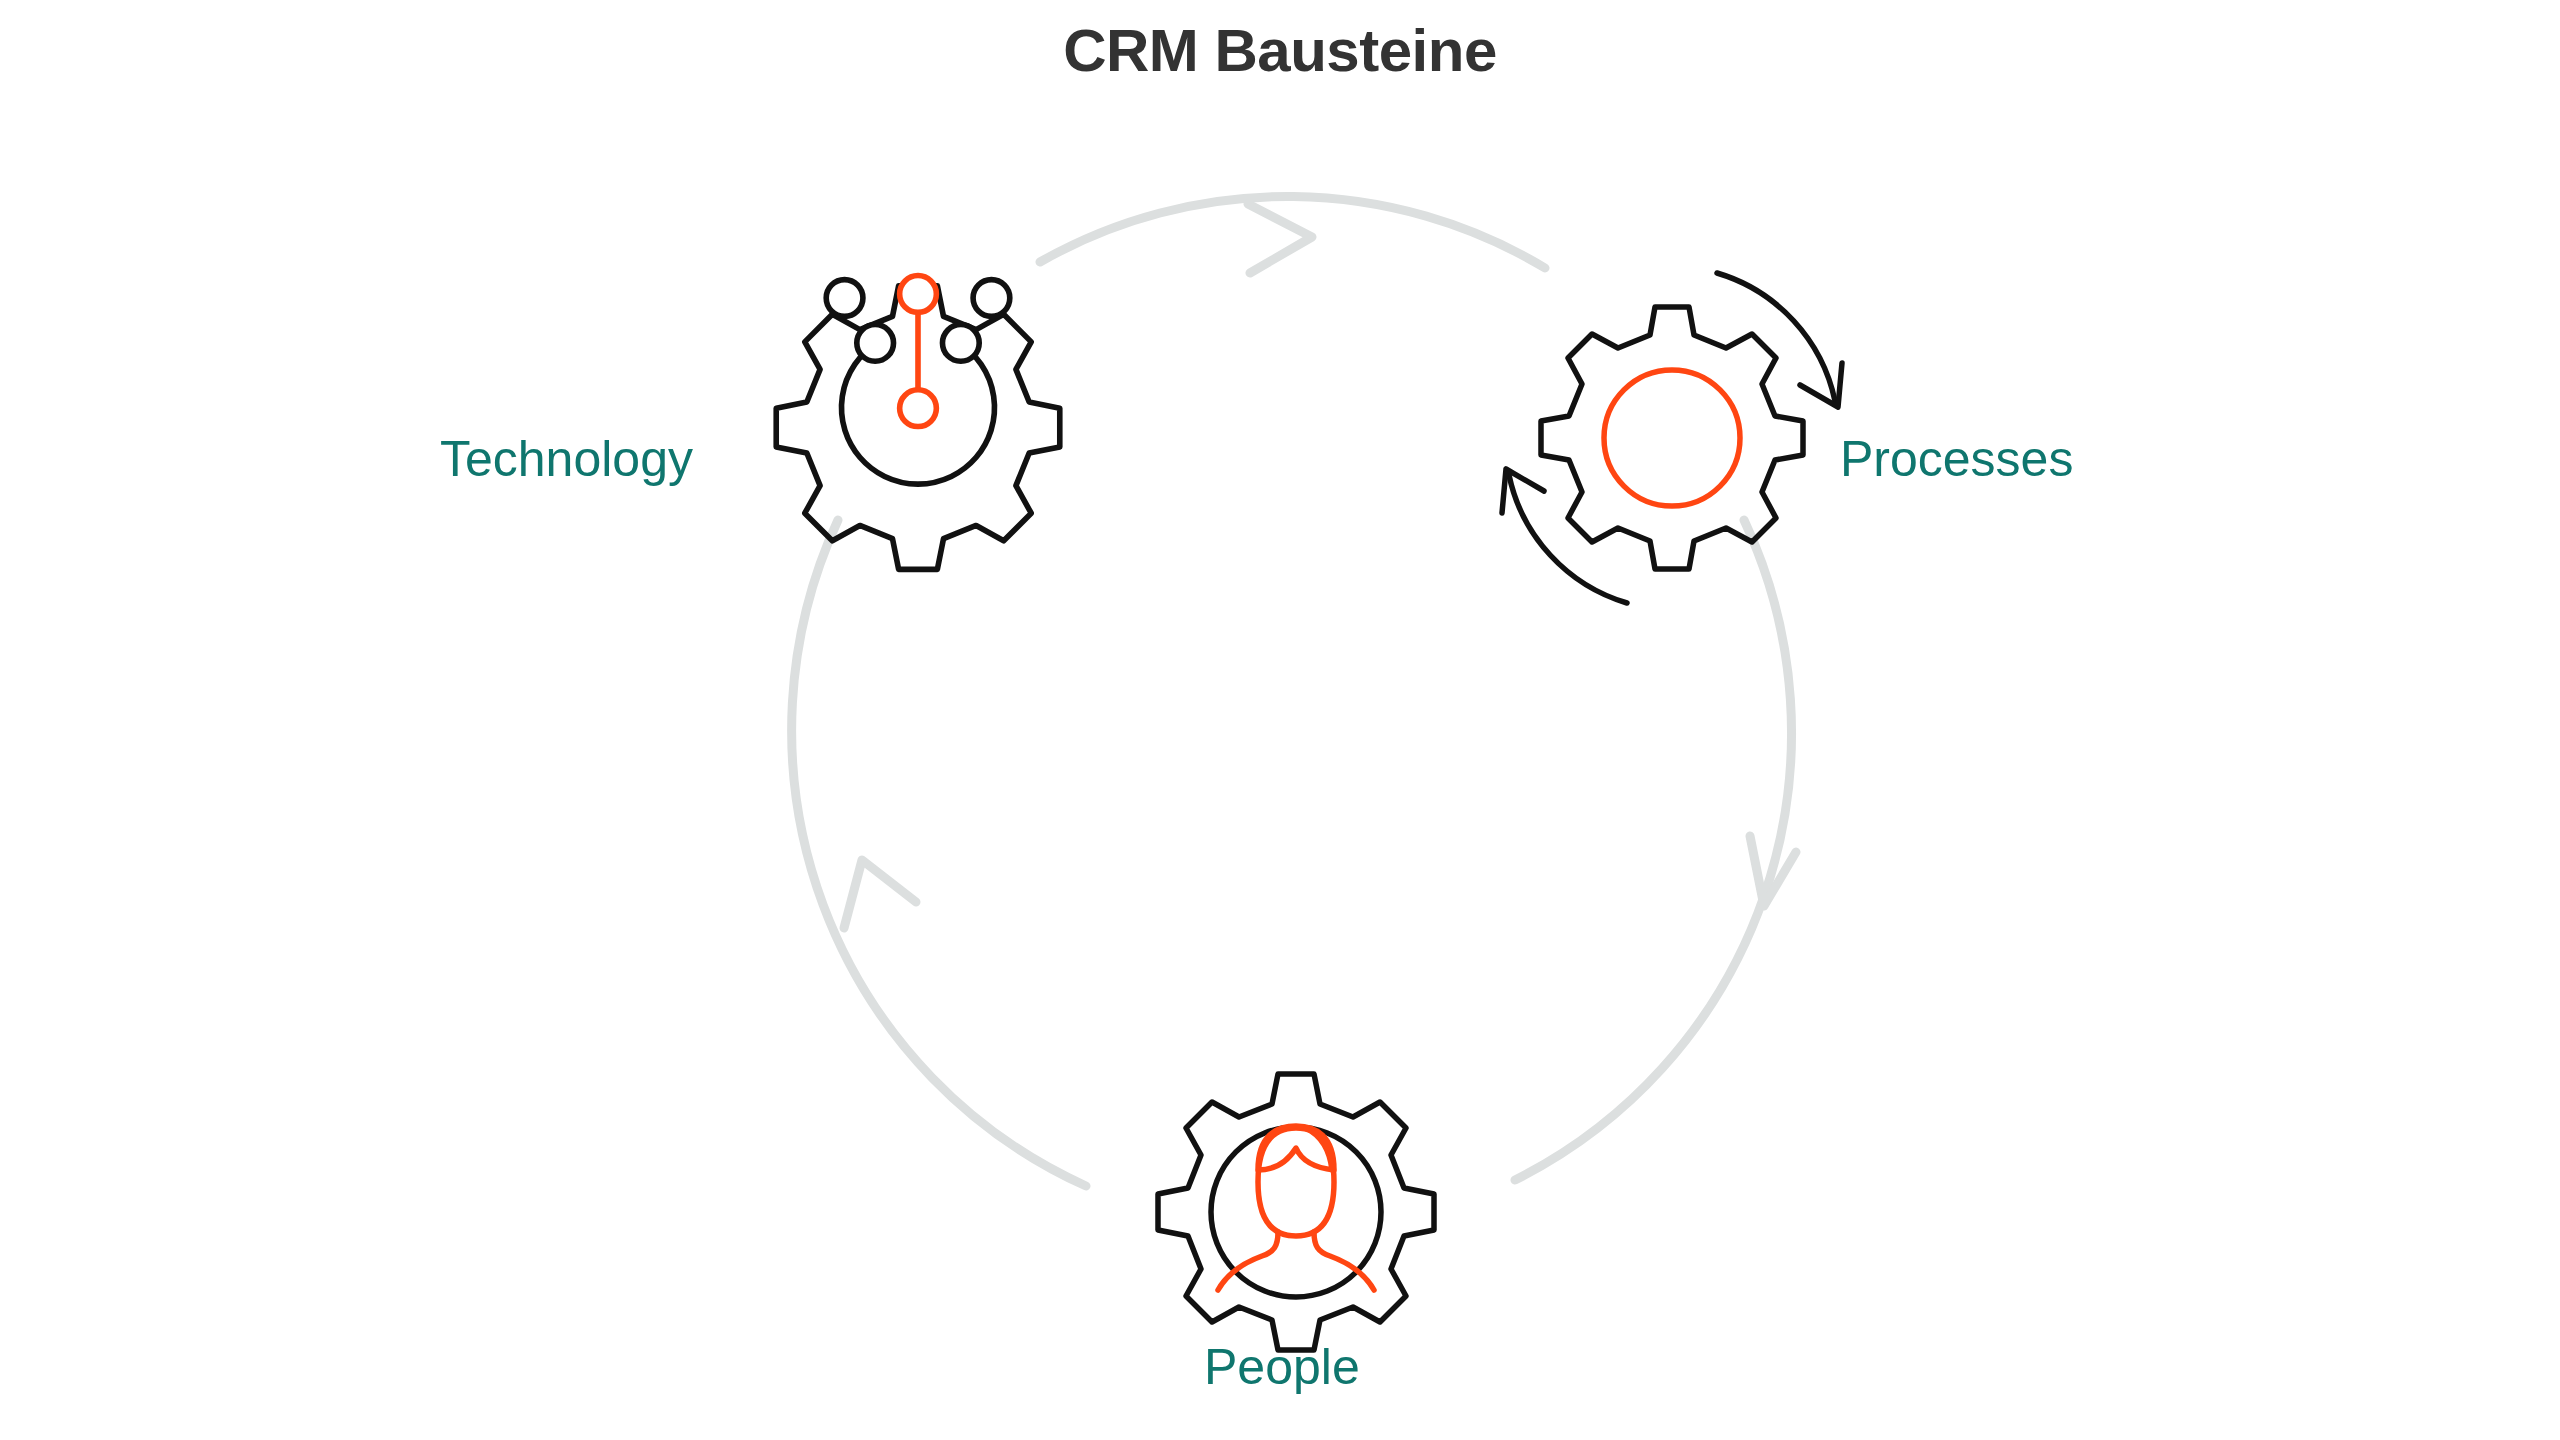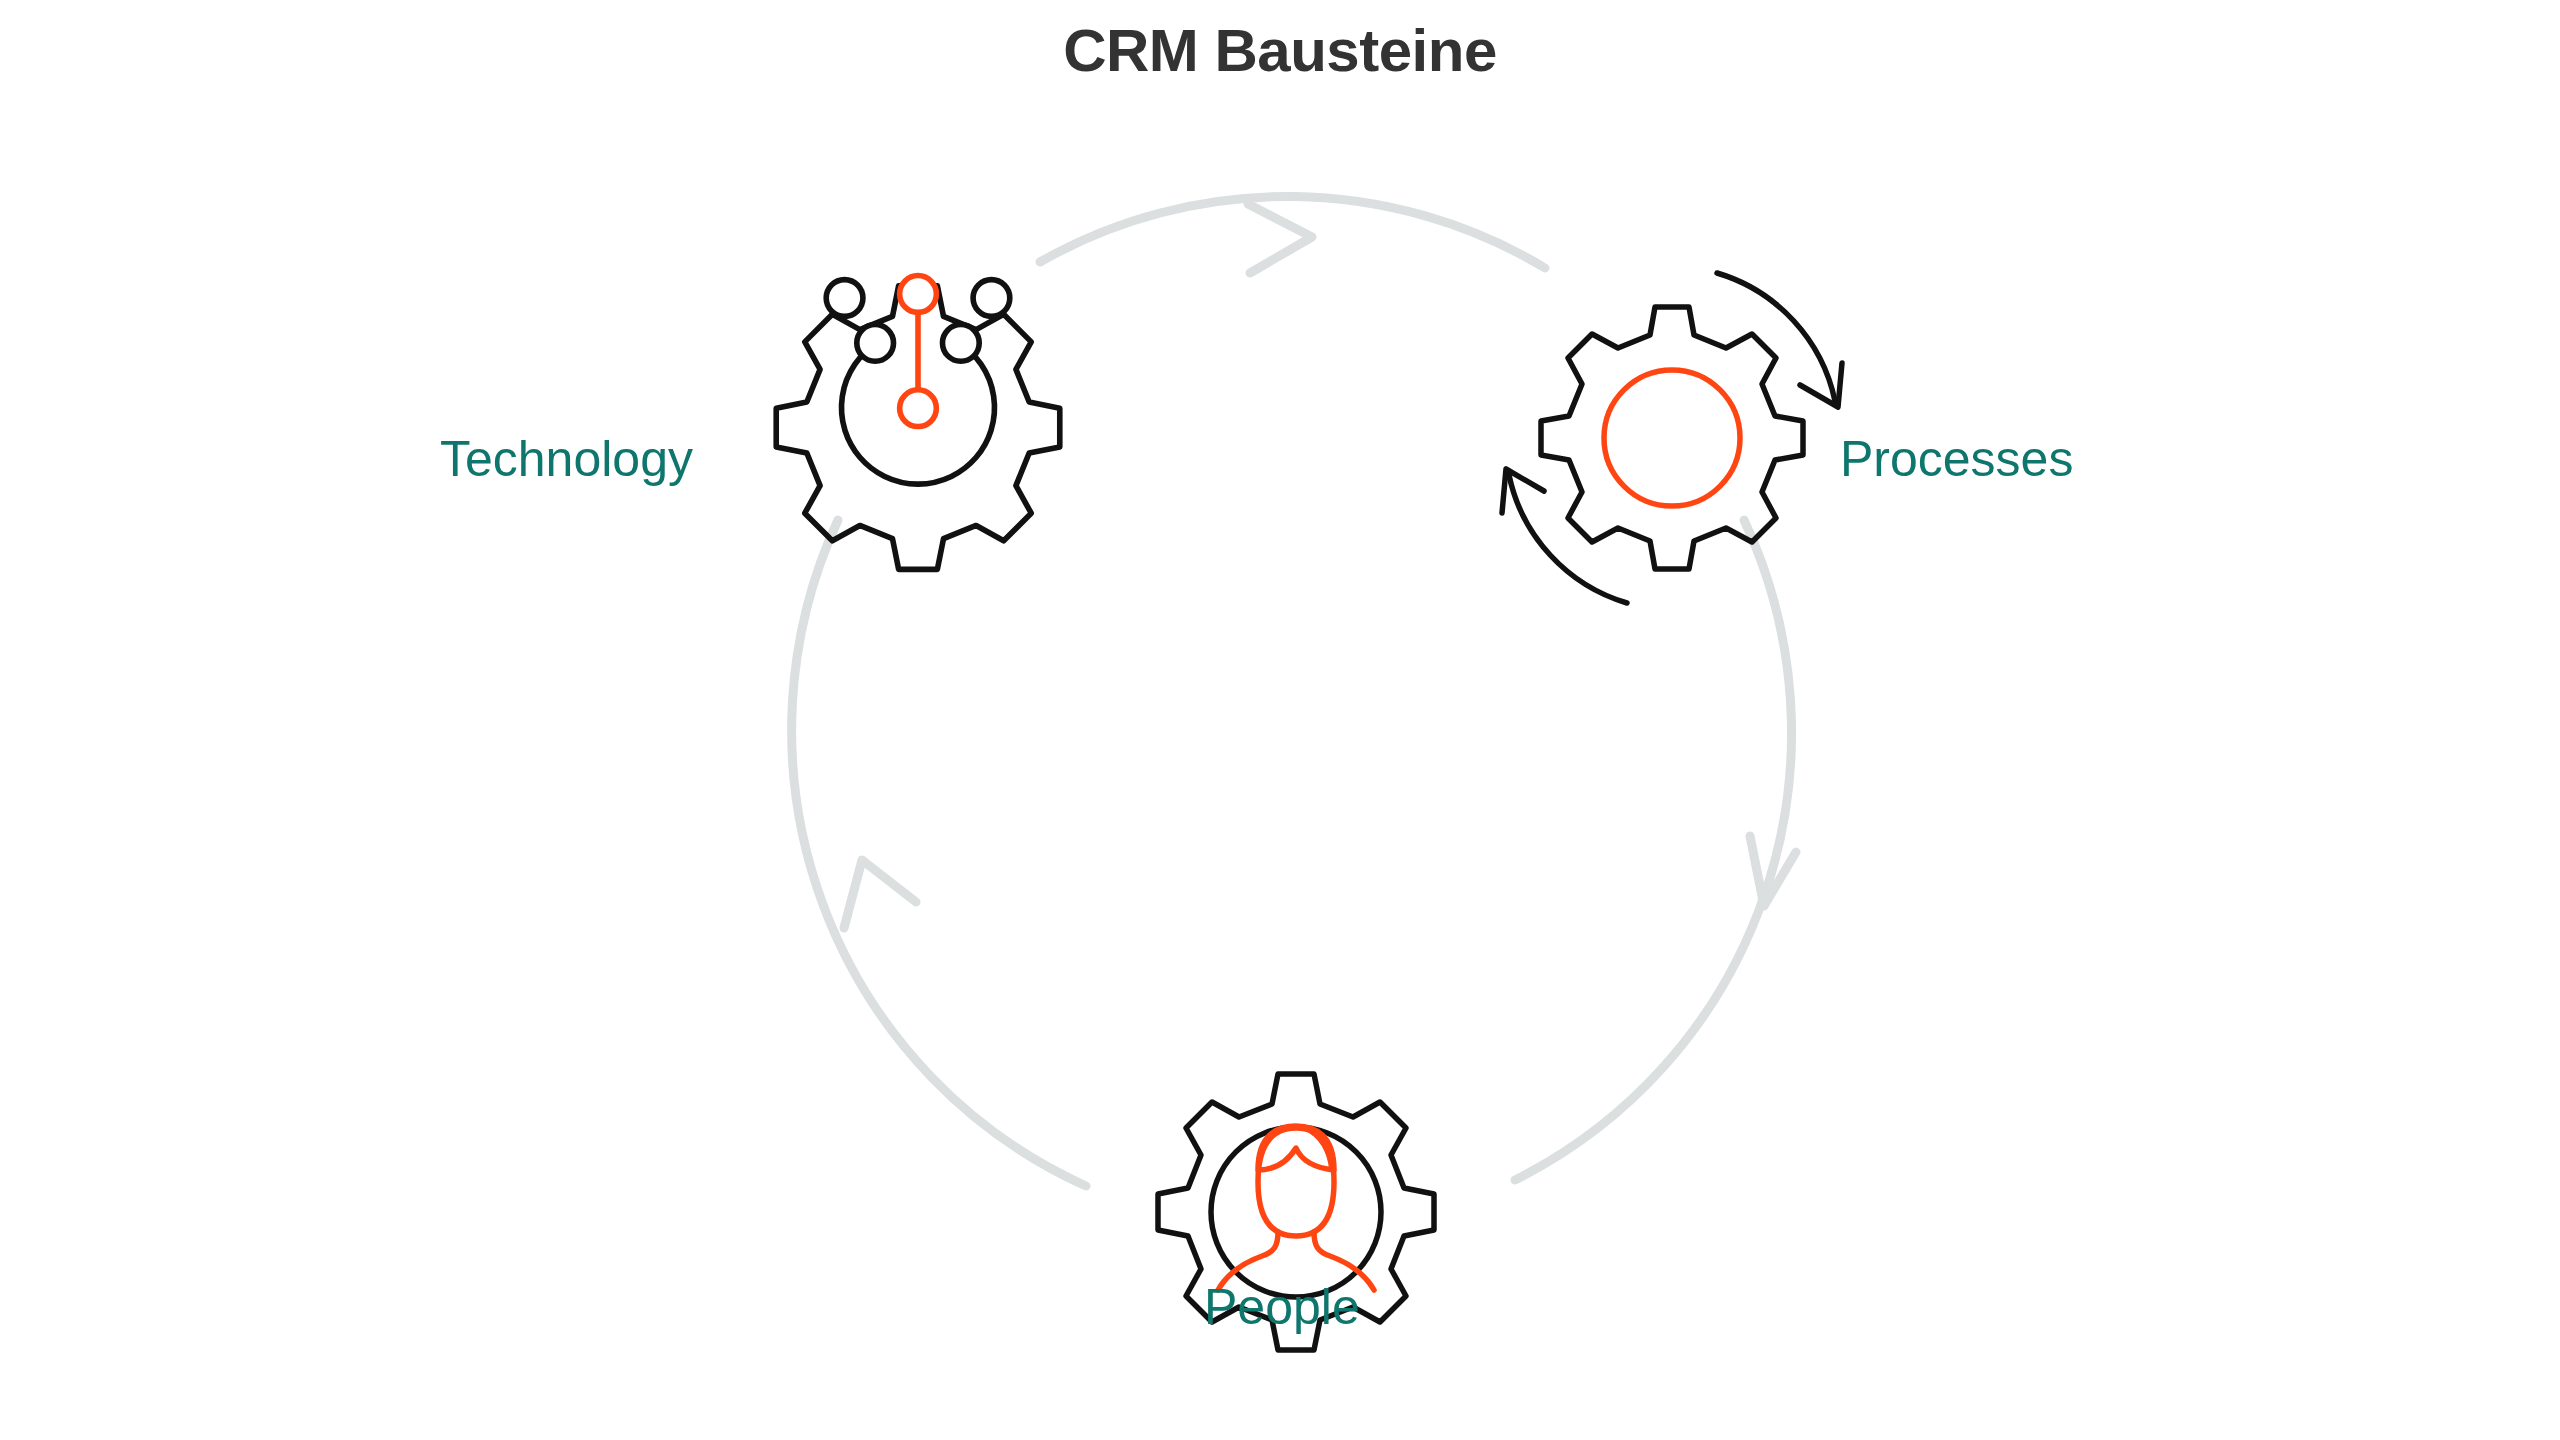--- a/index.html
+++ b/index.html
@@ -68,21 +68,21 @@
     position: absolute;
     font-family: "Liberation Sans", sans-serif;
     font-weight: normal;
     font-size: 50px;
     color: #0f766e;
     white-space: nowrap;
     user-select: none;
   }
   #label-technology { left: 440px; top: 430px; }
   #label-processes  { left: 1840px; top: 430px; }
-  #label-people     { left: 1204px; top: 1278px; }
+  #label-people     { left: 1204px; top: 1338px; }
 </style>
 </head>
 <body>
 
 <div id="stage">
 
   <div class="page-title">CRM Bausteine</div>
 
   <svg class="diagram" viewBox="0 0 2560 1440" xmlns="http://www.w3.org/2000/svg">
 

